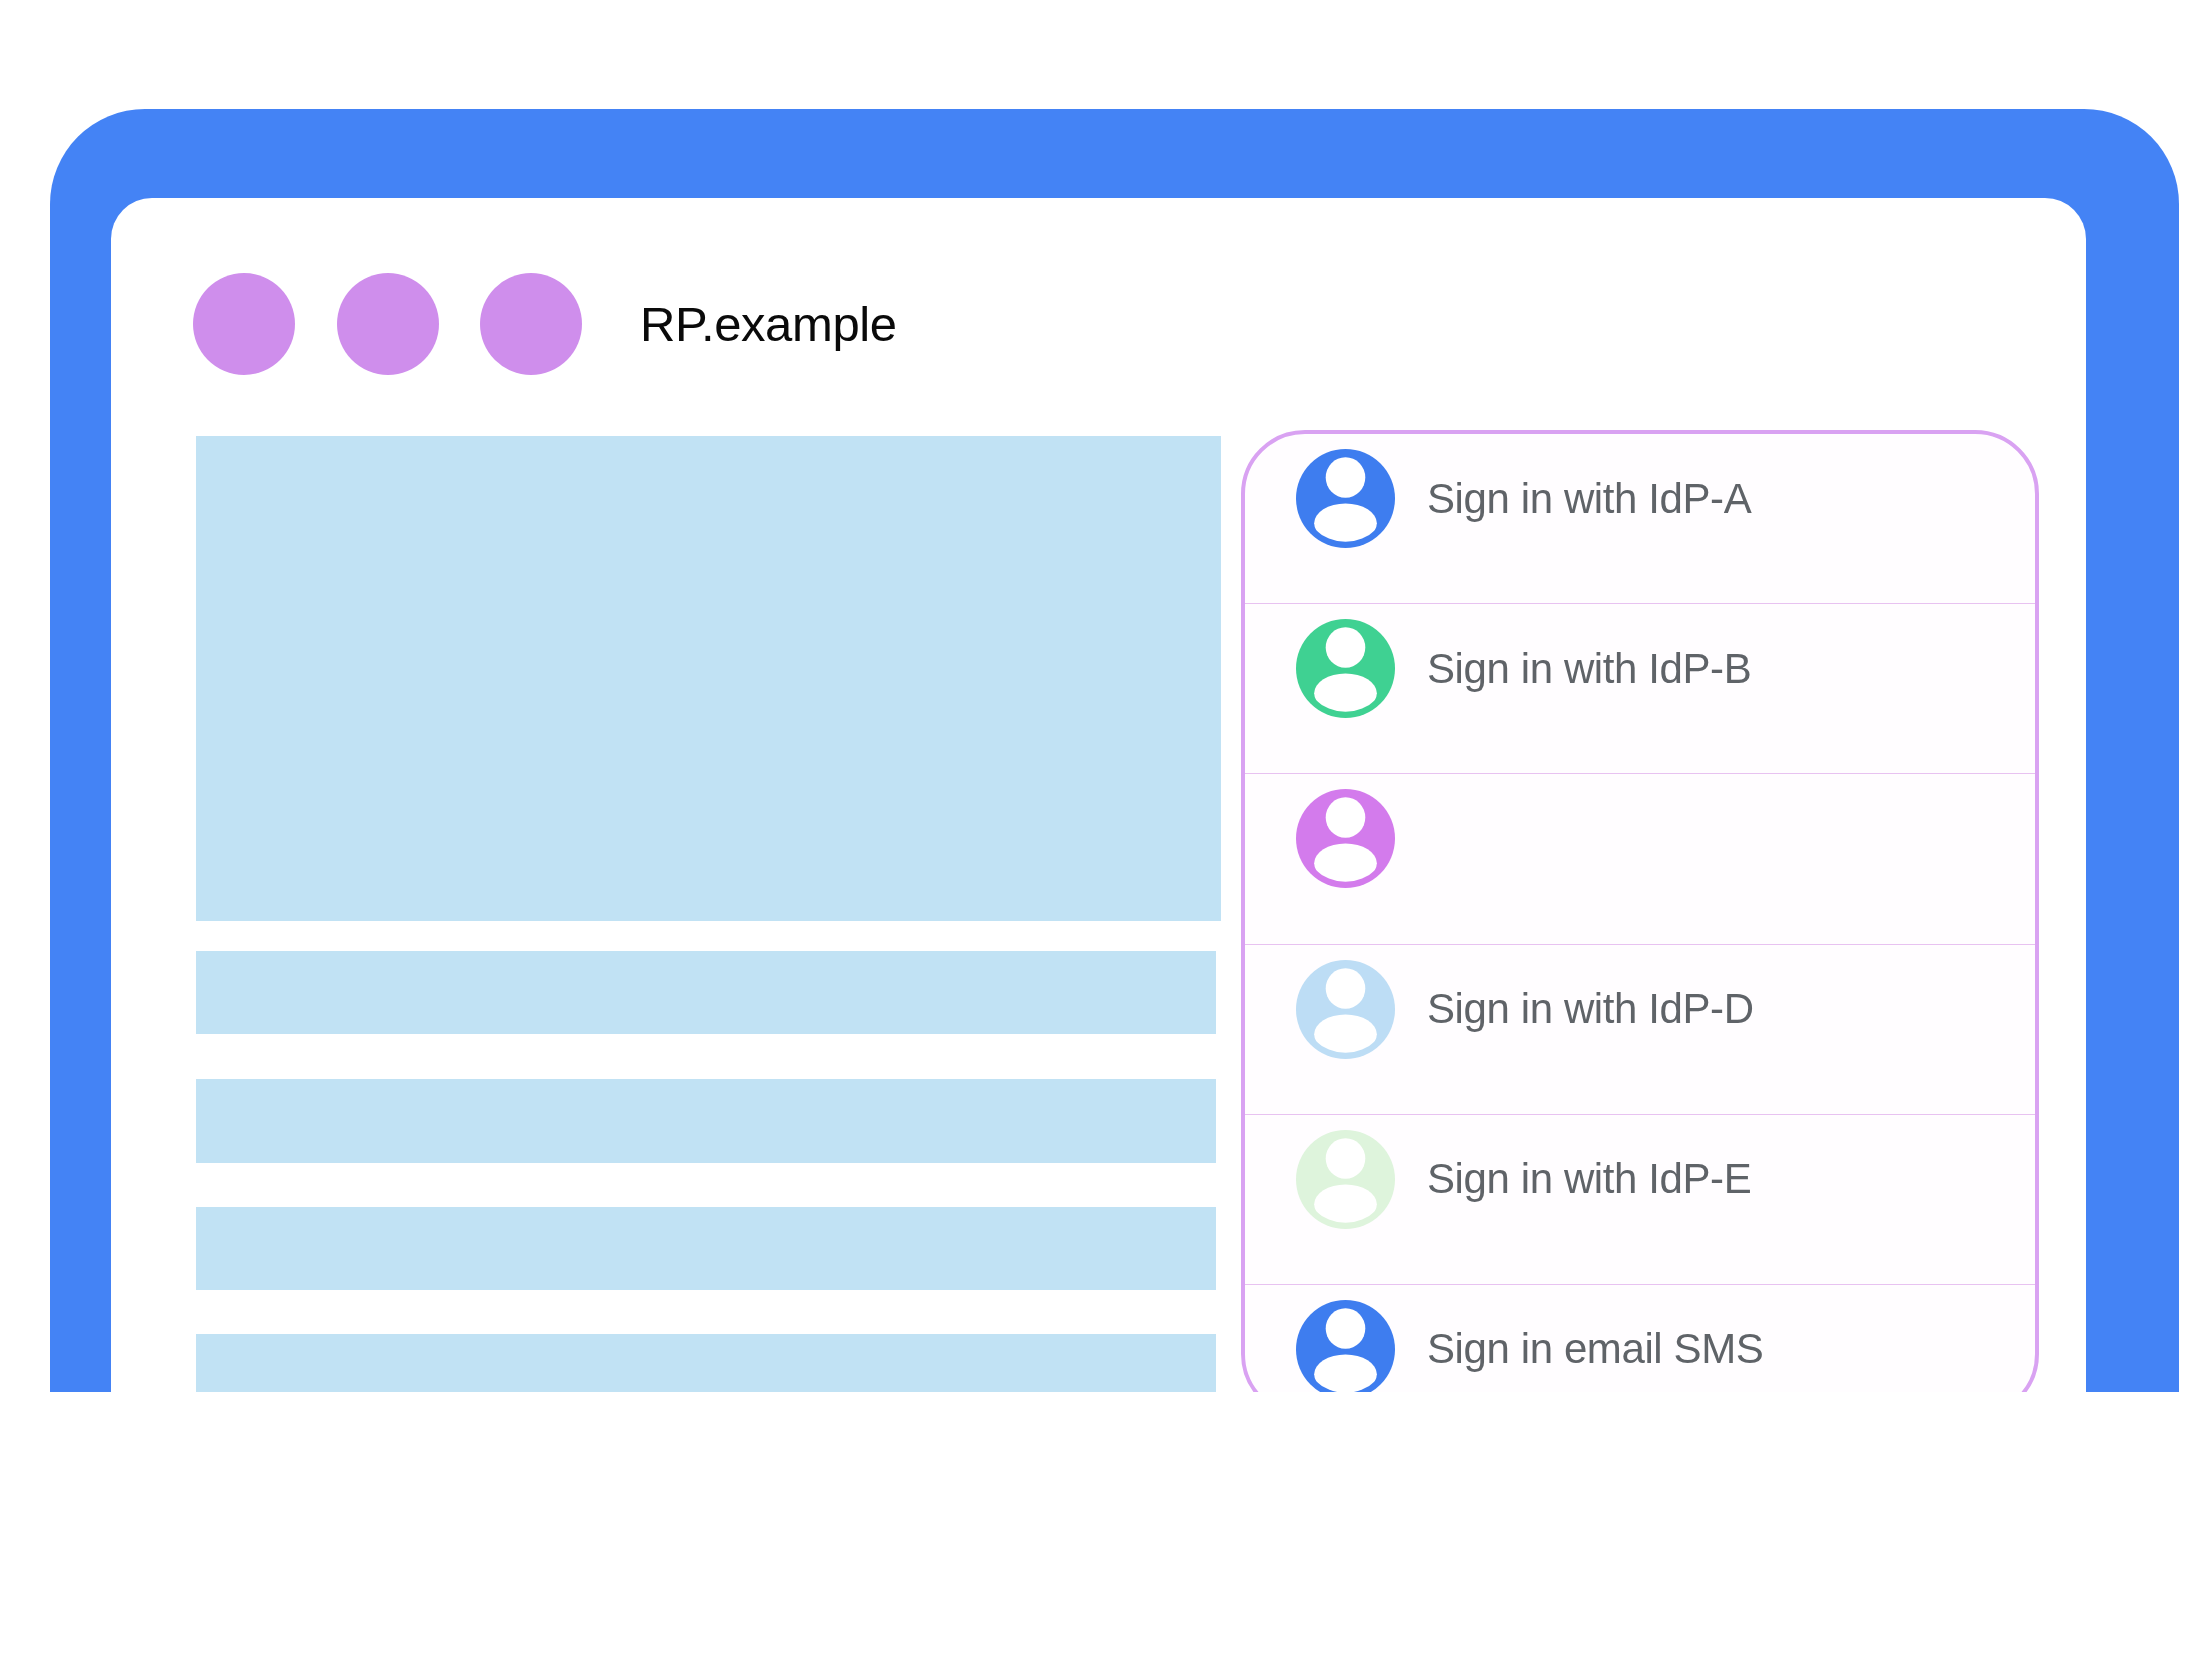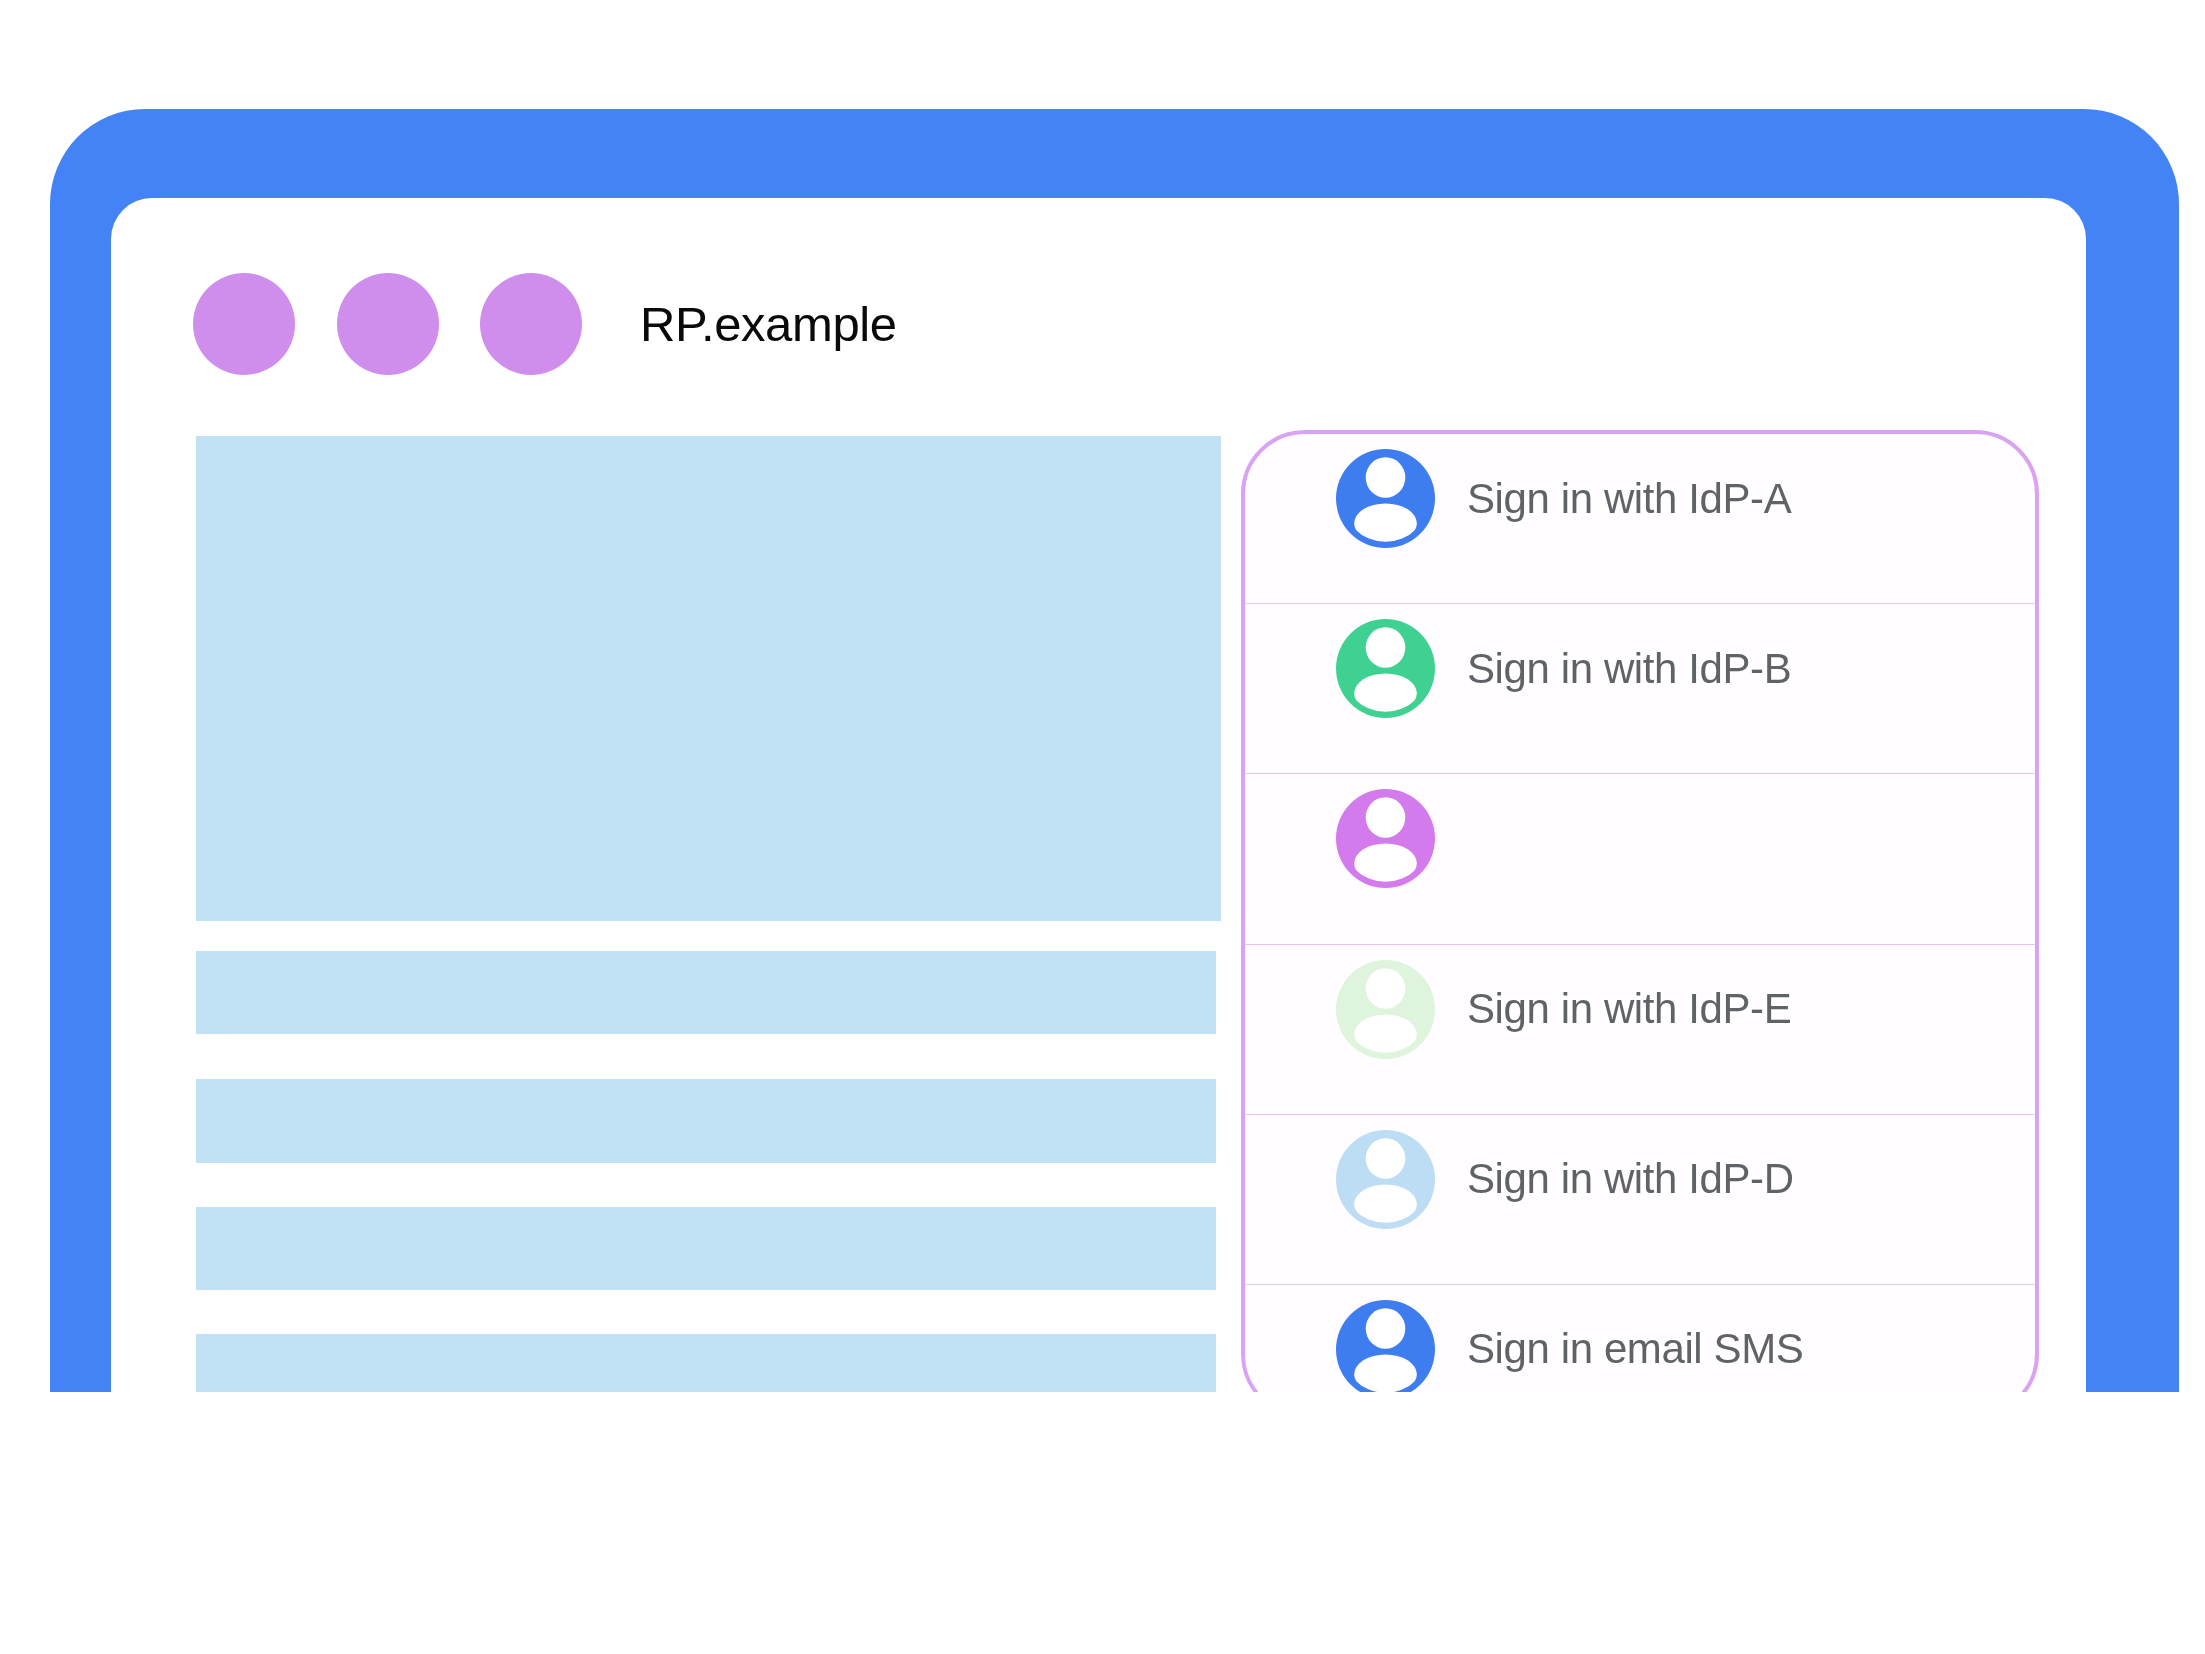--- a/index.html
+++ b/index.html
@@ -31,21 +31,21 @@
   .ph-hero{left:196px;top:436px;width:1025px;height:485px;}
   .ph-bar1{left:196px;top:951px;width:1020px;height:83px;}
   .ph-bar2{left:196px;top:1079px;width:1020px;height:84px;}
   .ph-bar3{left:196px;top:1207px;width:1020px;height:83px;}
   .ph-bar4{left:196px;top:1334px;width:1020px;height:83px;}
 
   
   #panel{position:absolute;left:1241px;top:430px;width:798px;height:988px;
          box-sizing:border-box;border:4.4px solid #D9A2F2;border-radius:64px;
          background:#fffdff;display:flex;flex-direction:column;overflow:hidden;}
-  .row{flex:1;display:flex;align-items:center;padding-left:91px;gap:32px;cursor:pointer;}
+  .row{flex:1;display:flex;align-items:center;padding-left:51px;gap:32px;cursor:pointer;}
   .row + .row{border-top:1.8px solid #E8C2F1;margin-top:40px;}
   .avatar{width:99px;height:99px;flex:0 0 99px;display:block;}
   .row-label{font-size:42px;color:#5F6368;letter-spacing:-0.4px;}
 </style>
 </head>
 <body>
 
 <div id="canvas">
 
   <svg width="0" height="0" style="position:absolute" aria-hidden="true">
@@ -98,39 +98,39 @@
       <svg class="avatar" viewBox="0 0 48 48" style="color: rgb(211, 123, 236);">
         <circle cx="24" cy="24" r="24" fill="currentColor"></circle>
         <g clip-path="url(#avclip)" fill="#ffffff">
           <ellipse cx="24" cy="13.8" rx="9.6" ry="9.8"></ellipse>
             <ellipse cx="24" cy="36" rx="15.2" ry="9.6"></ellipse>
         </g>
       </svg>
     </div>
 
     <div class="row">
+      <svg class="avatar" viewBox="0 0 48 48" style="color: rgb(189, 221, 245);">
+        <circle cx="24" cy="24" r="24" fill="currentColor"></circle>
+        <g clip-path="url(#avclip)" fill="#ffffff">
+          <ellipse cx="24" cy="13.8" rx="9.6" ry="9.8"></ellipse>
+            <ellipse cx="24" cy="36" rx="15.2" ry="9.6"></ellipse>
+        </g>
+      </svg>
+      <span class="row-label">Sign in with IdP-D</span>
+    </div>
+
+    <div class="row">
       <svg class="avatar" viewBox="0 0 48 48" style="color: rgb(222, 244, 220);">
         <circle cx="24" cy="24" r="24" fill="currentColor"></circle>
         <g clip-path="url(#avclip)" fill="#ffffff">
           <ellipse cx="24" cy="13.8" rx="9.6" ry="9.8"></ellipse>
             <ellipse cx="24" cy="36" rx="15.2" ry="9.6"></ellipse>
         </g>
       </svg>
       <span class="row-label">Sign in with IdP-E</span>
-    </div>
-
-    <div class="row">
-      <svg class="avatar" viewBox="0 0 48 48" style="color: rgb(189, 221, 245);">
-        <circle cx="24" cy="24" r="24" fill="currentColor"></circle>
-        <g clip-path="url(#avclip)" fill="#ffffff">
-          <ellipse cx="24" cy="13.8" rx="9.6" ry="9.8"></ellipse>
-            <ellipse cx="24" cy="36" rx="15.2" ry="9.6"></ellipse>
-        </g>
-      </svg>
-      <span class="row-label">Sign in with IdP-D</span>
     </div>
 
 
     <div class="row">
       <svg class="avatar" viewBox="0 0 48 48" style="color: rgb(62, 125, 239);">
         <circle cx="24" cy="24" r="24" fill="currentColor"></circle>
         <g clip-path="url(#avclip)" fill="#ffffff">
           <ellipse cx="24" cy="13.8" rx="9.6" ry="9.8"></ellipse>
             <ellipse cx="24" cy="36" rx="15.2" ry="9.6"></ellipse>
         </g>

